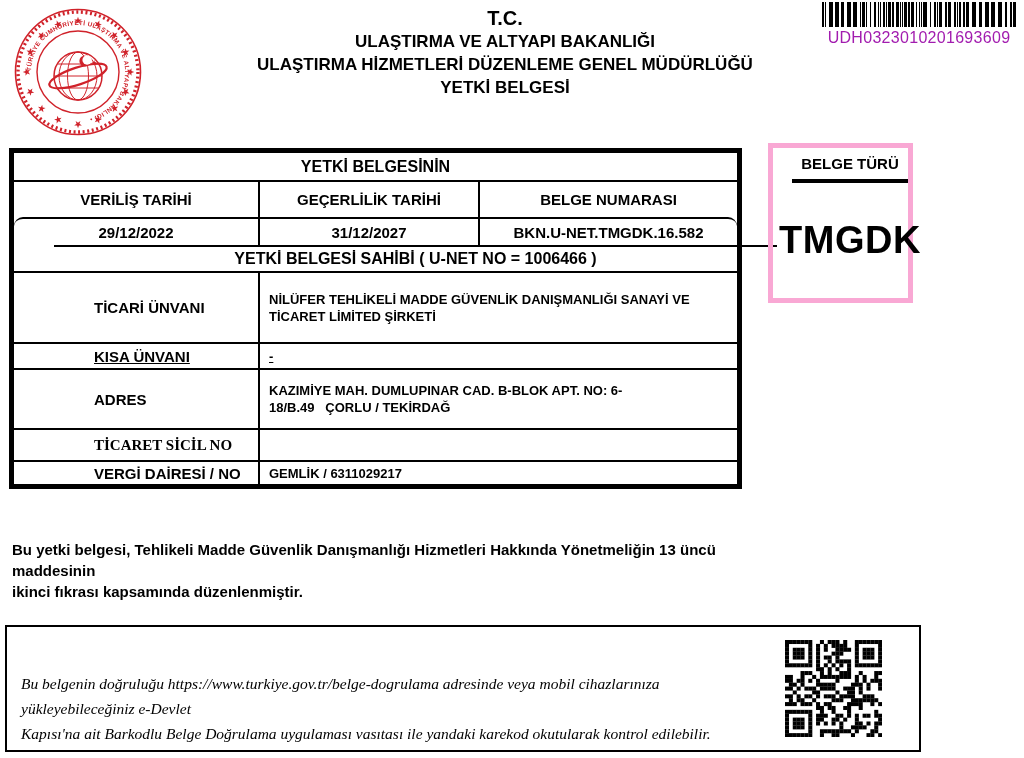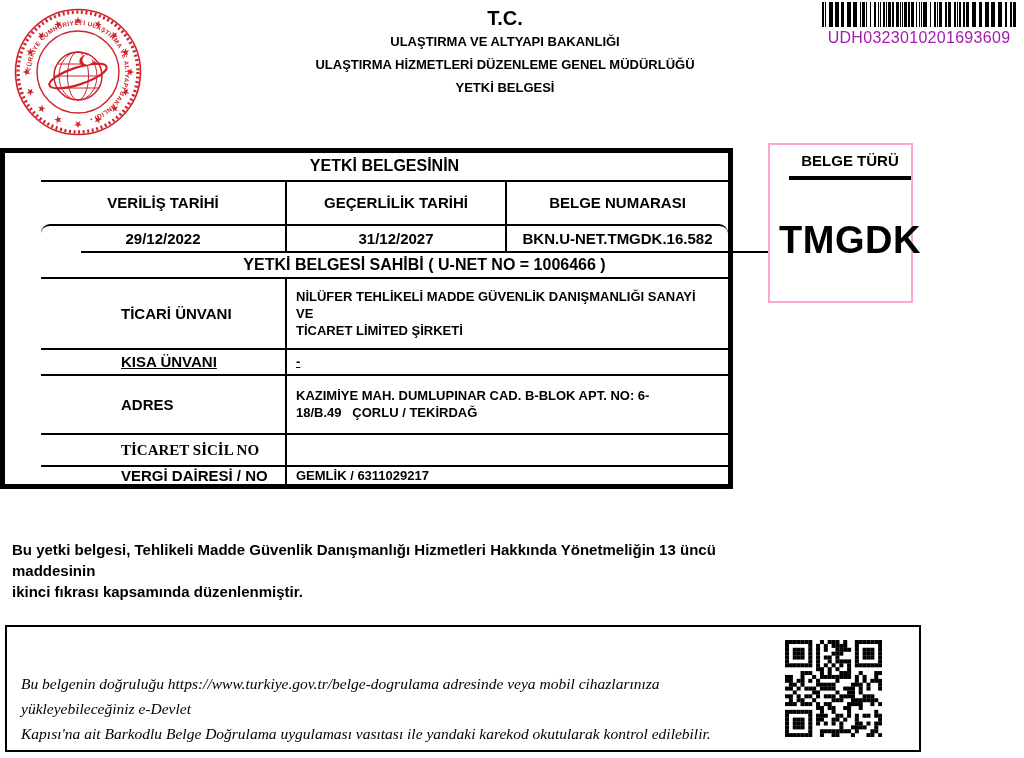--- a/index.html
+++ b/index.html
@@ -5,56 +5,56 @@
   * { margin:0; padding:0; box-sizing:border-box; }
   html,body { width:1024px; height:758px; background:#fff; color:#000;
     font-family:"Liberation Sans", sans-serif; }
   .page { position:relative; width:1024px; height:758px; background:#fff; overflow:hidden; }
 
   
   .seal { position:absolute; left:12px; top:6px; width:132px; height:132px; color:#d0222a; }
   .title-block { position:absolute; left:0; top:7px; width:1010px; text-align:center;
     font-weight:bold; line-height:23px; }
   .title-block .t1 { font-size:20px; }
-  .title-block .t2, .title-block .t3, .title-block .t4 { font-size:13px; }
+  .title-block .t2, .title-block .t3, .title-block .t4 { font-size:17px; }
 
   .barcode-wrap { position:absolute; left:822px; top:2px; width:194px; text-align:center; }
   .barcode-wrap svg { display:block; }
   .barcode-num { font-size:16px; letter-spacing:.3px; margin-top:2px; color:#a21caf; }
 
   
-  .cert-table { position:absolute; left:0; top:148px; width:733px; height:341px;
-    border:5px solid #000; display:flex; flex-direction:column;padding-left:36px; }
+  .cert-table { position:absolute; left:9px; top:148px; width:733px; height:341px;
+    border:5px solid #000; display:flex; flex-direction:column; }
   .trow { display:flex; width:100%; }
   .trow + .trow { border-top:2px solid #000; }
   .cell { display:flex; align-items:center; }
   .cell + .cell { border-left:2px solid #000; }
   .span-title { justify-content:center; font-weight:bold; font-size:16px; width:100%; }
   .c1 { width:244px; }
   .c2 { width:220px; }
   .c3 { flex:1; }
   .hdr { justify-content:center; font-weight:bold; font-size:15px; }
   .val-center { justify-content:center; font-weight:bold; font-size:15px; }
   .label-cell { font-weight:bold; font-size:15px; padding-left:80px; }
   .value-cell { font-weight:bold; font-size:13px; padding-left:9px; padding-right:14px;
     white-space:pre-wrap; line-height:17px; }
 
   .r1 { height:27px; }
-  .r2 { height:44px; }
+  .r2 { height:37px; }
   .r3 { height:28px;border-radius:9px; }
   .r4 { height:26px;margin-left:40px; }
   .r5 { height:71px; }
   .r6 { height:26px;text-decoration:underline; }
   .r7 { height:60px; }
   .r8 { height:32px;font-family:Liberation Serif, serif; }
   .r9 { flex:1; }
 
   
   .belge-box { position:absolute; left:768px; top:143px; width:145px; height:160px;
-    border:2px solid #f9a8d4; display:flex; flex-direction:column;padding-left:19px; }
+    border:5px solid #f9a8d4; display:flex; flex-direction:column;padding-left:19px; }
   .belge-box .bb-title { height:35px; border-bottom:4px solid #000; display:flex;
     align-items:center; justify-content:center; font-weight:bold; font-size:15px; }
   .belge-box .bb-value { flex:1; display:flex; align-items:center; justify-content:center;
     font-size:38px; font-weight:bold; letter-spacing:.5px; }
 
   
   .footnote { position:absolute; left:12px; top:495px; width:760px; font-weight:bold;
     font-size:15px; line-height:21px; white-space:pre-wrap;margin-top:44px; }
 
   

